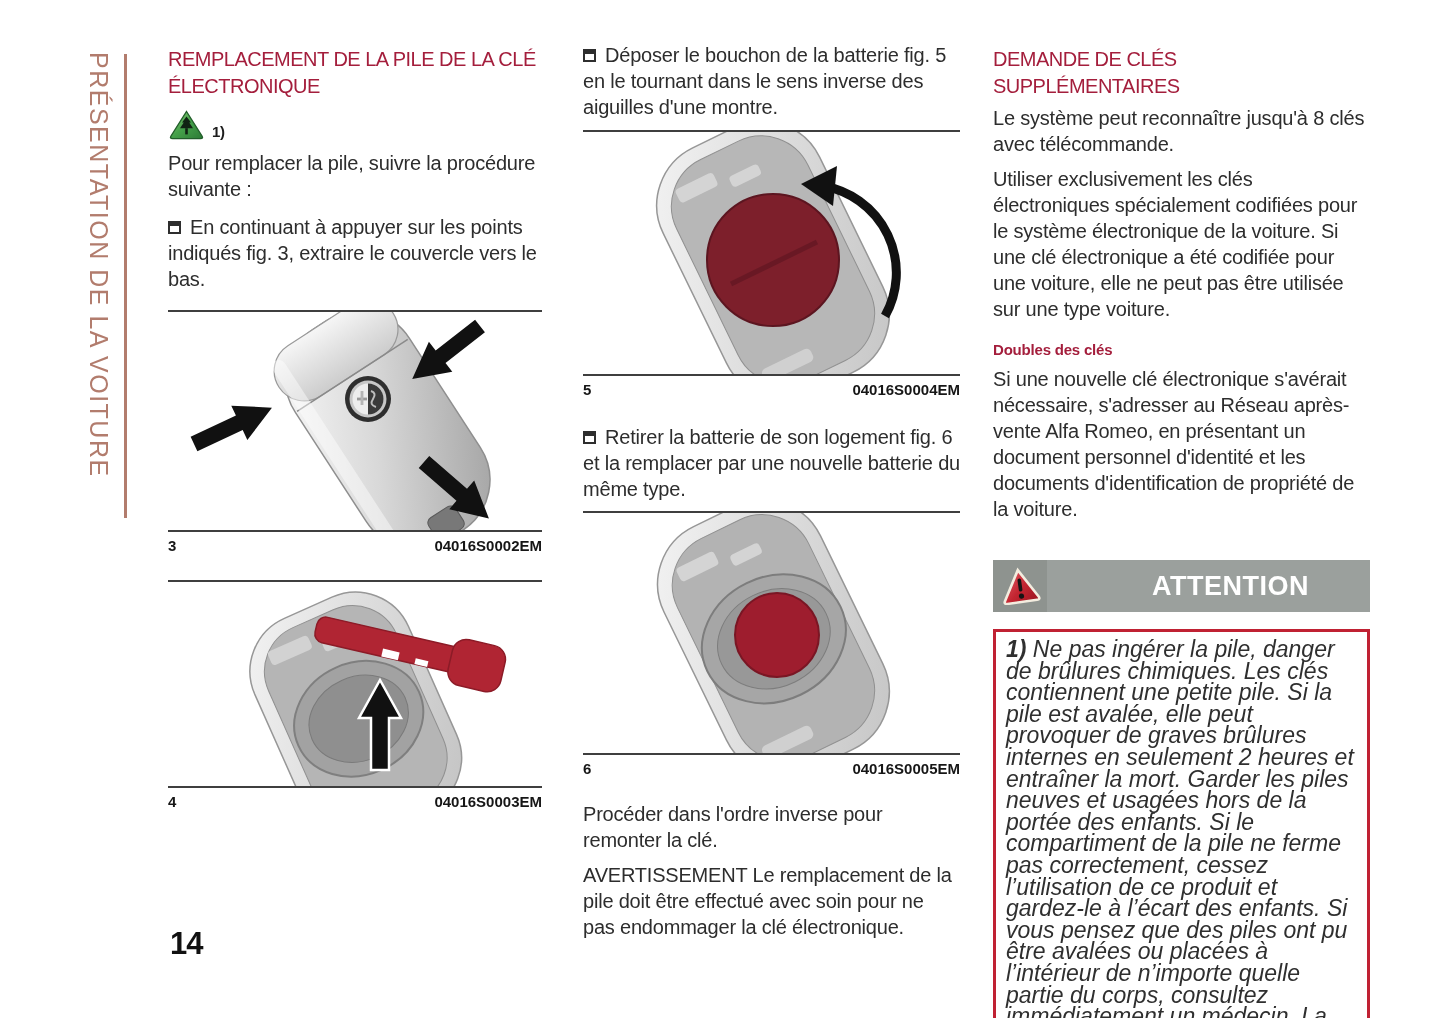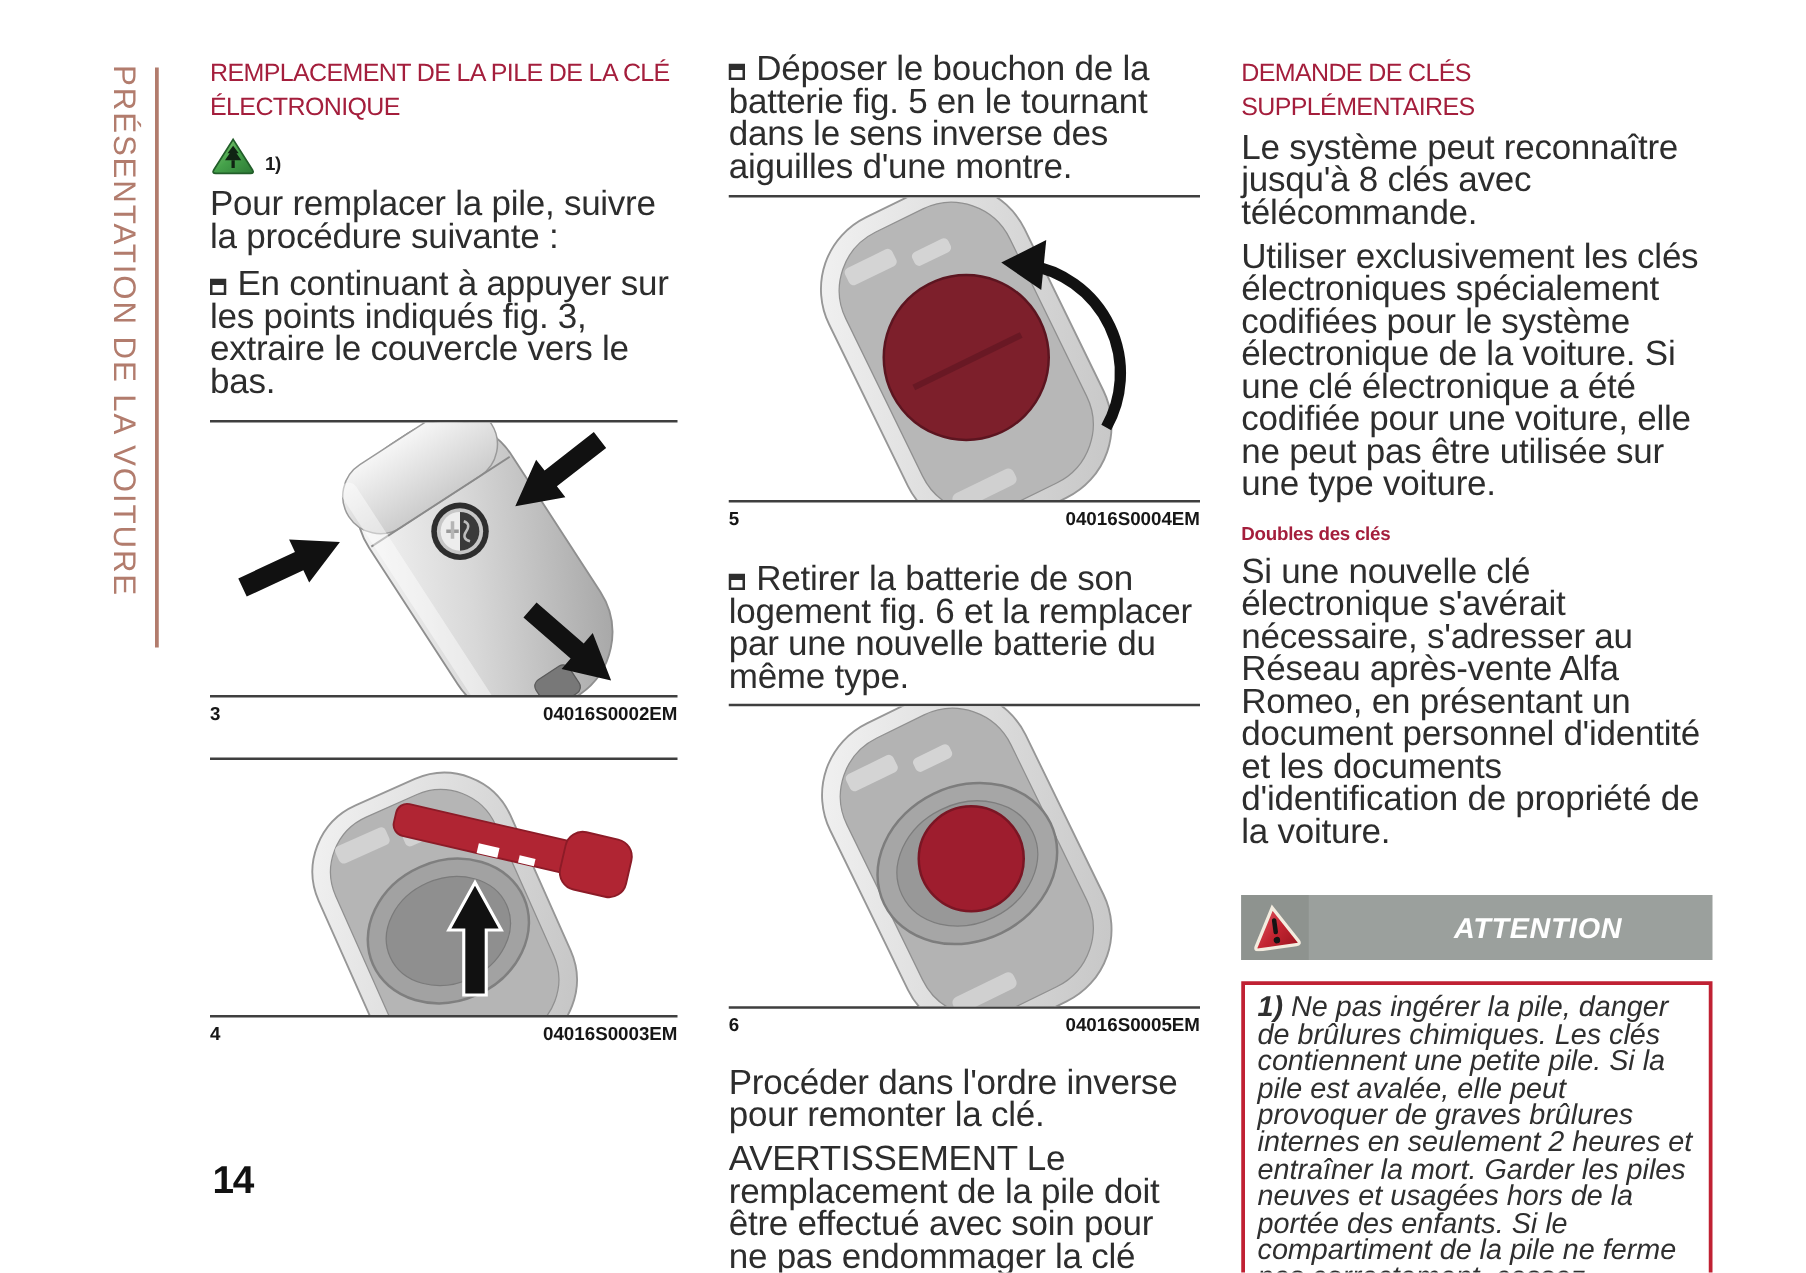--- a/index.html
+++ b/index.html
@@ -26,21 +26,21 @@
 
   h1.red{
     font-size:20px; line-height:27px; font-weight:normal; color:#a41e3c;
     letter-spacing:-0.5px;
   }
   h2.red{
     font-size:15px; line-height:26px; font-weight:bold; color:#a41e3c;
     letter-spacing:-0.2px;
   }
   p.body{
-    font-size:28px; line-height:26px; letter-spacing:-0.2px; color:#2d2d2d;
+    font-size:20px; line-height:26px; letter-spacing:-0.2px; color:#2d2d2d;
   }
   .sq{
     display:inline-block; width:13px; height:13px; margin-right:9px;
     border:2px solid #2e2e2e; border-top-width:5px; position:relative; top:0px;
   }
   .noteline{ display:flex; align-items:flex-end; gap:7px; height:32px; }
   .noteline b{ font-size:15px; letter-spacing:-0.3px; color:#1d1d1d; }
 
   figure{ width:100%; }
   figure .canvas{
@@ -55,21 +55,21 @@
   
   .attn{
     display:flex; align-items:stretch; height:52px; background:#9ba09d;
     margin-top:38px; margin-bottom:17px;
   }
   .attn .icon-cell{
     width:54px; background:#8e938f; display:flex; align-items:center; justify-content:center;
   }
   .attn .label{
     flex:1; display:flex; align-items:center; justify-content:center;
-    color:#ffffff; font-weight:bold; font-style:italic; font-size:23px; letter-spacing:0.5px;padding-left:44px;
+    color:#ffffff; font-weight:bold; font-size:27px; letter-spacing:0.5px;padding-left:44px;
   }
   
   .notebox{
     border:3px solid #c02133; padding:7px 10px 9px 10px;
     font-style:italic; font-size:23px; line-height:21.6px; color:#2f2f2f;
   }
   .notebox b{ font-style:italic; }
 
   .pagenum{
     position:absolute; left:170px; top:926px;

